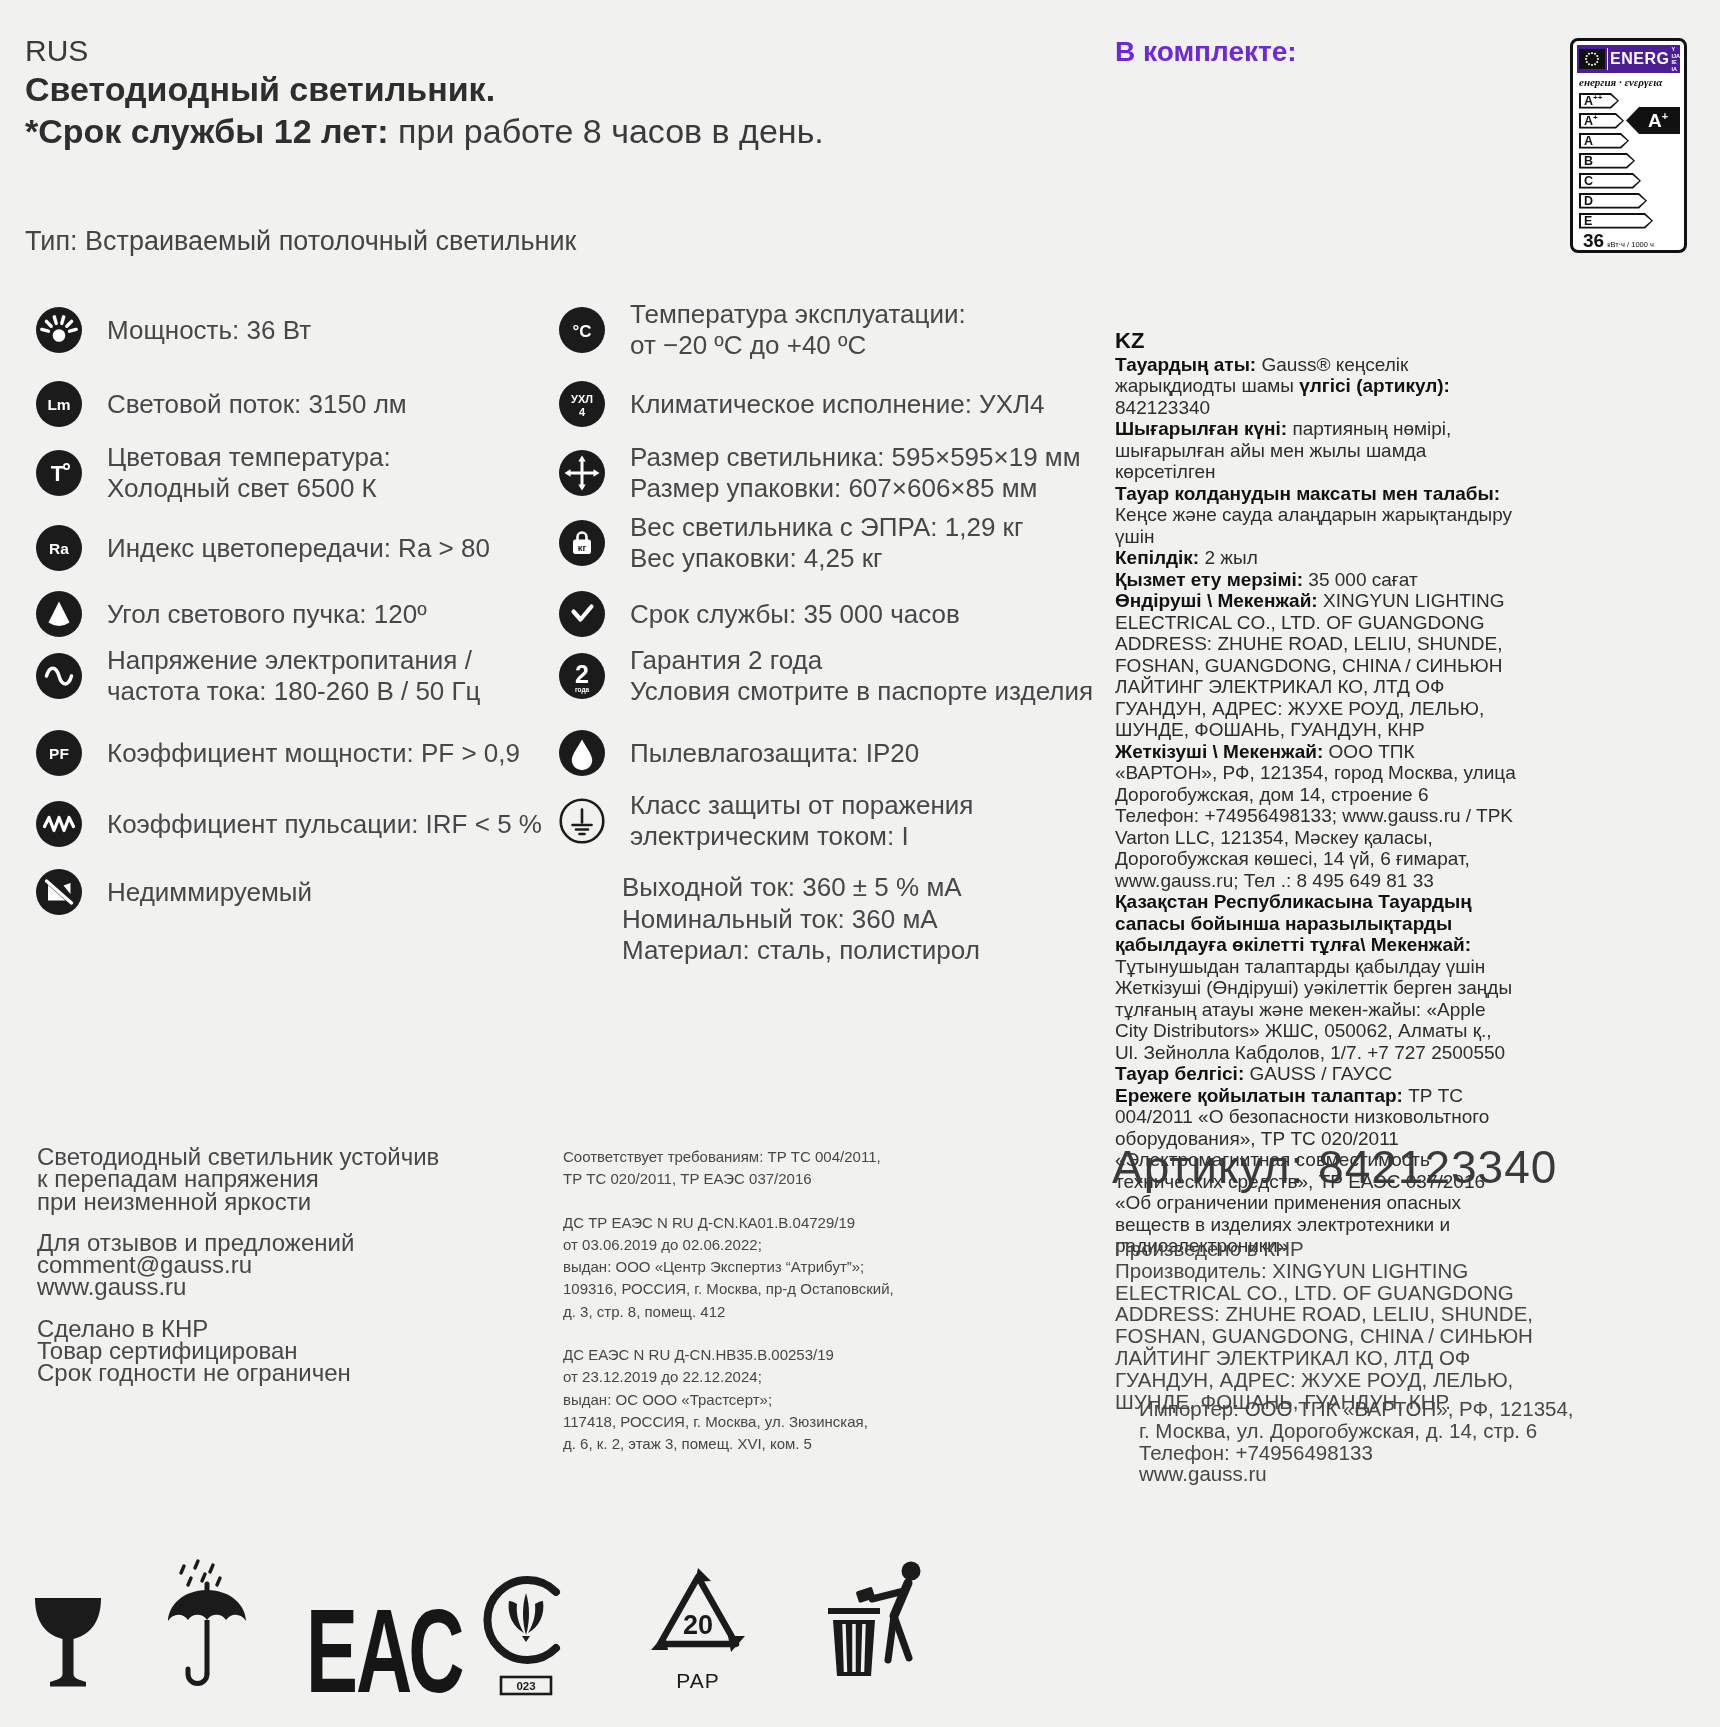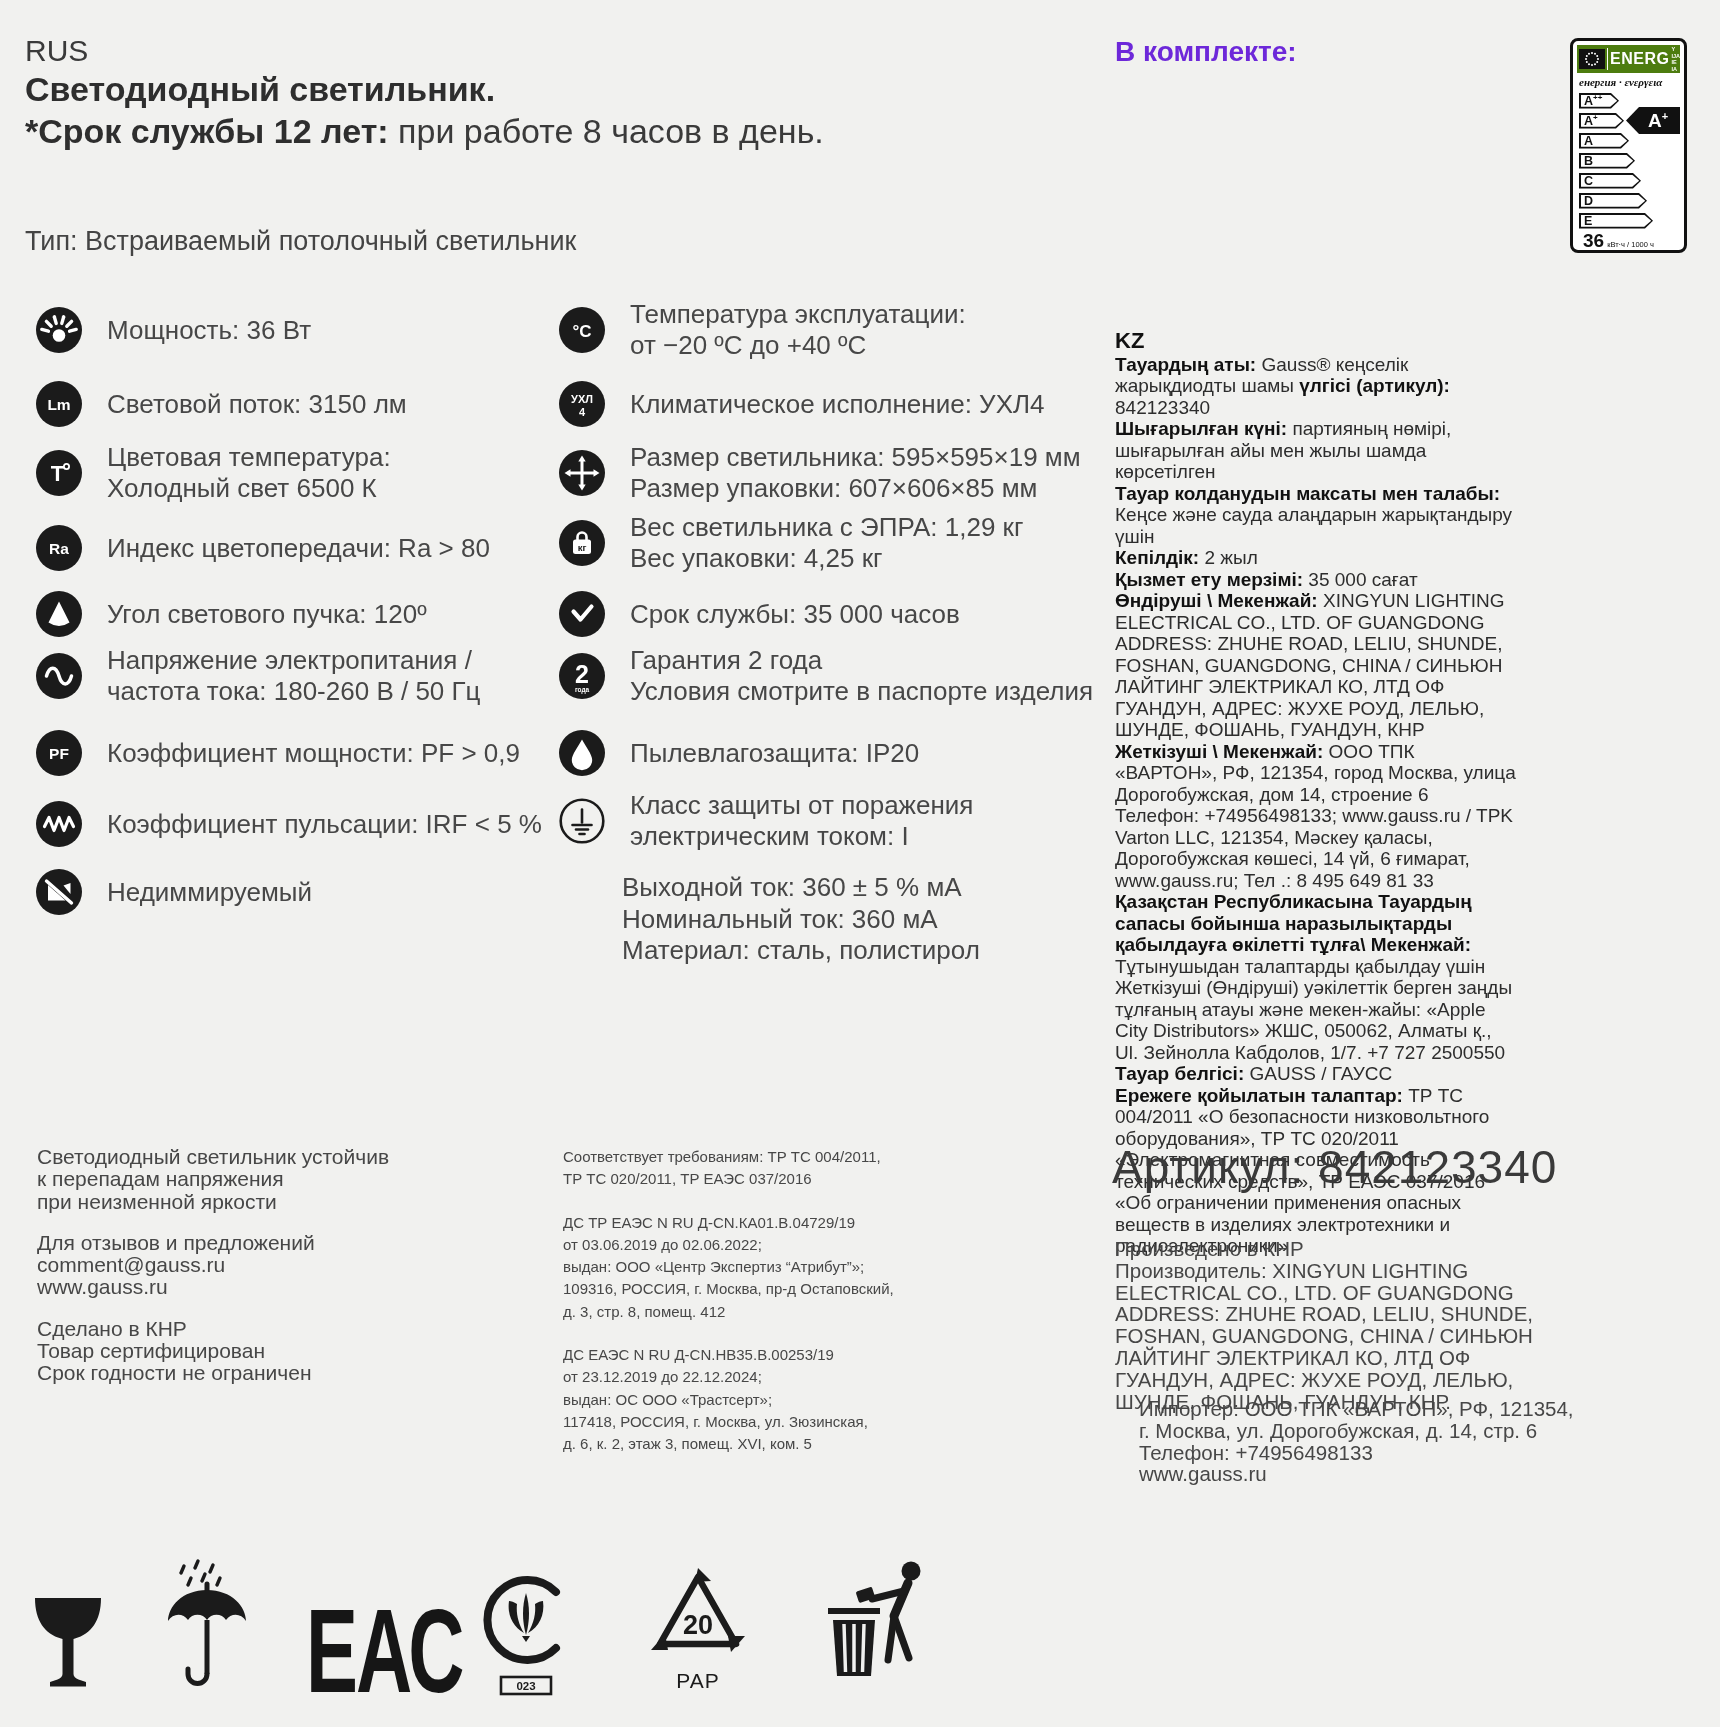--- a/index.html
+++ b/index.html
@@ -25,31 +25,31 @@
   .current-block{left:622px;top:872px;font-size:26px;line-height:31.5px;color:#474747;}
   
   .included{left:1115px;top:36px;}
   .included .inc-title{font-size:28px;font-weight:bold;color:#6d28d9;margin-bottom:7px;}
   .included .inc-item{font-size:26px;line-height:29.5px;color:#3d3d3d;}
   
   .kz{left:1115px;top:330px;width:402px;font-size:19px;line-height:21.5px;color:#2d2d2d;}
   .kz .kz-title{font-size:22px;font-weight:bold;color:#111;margin-bottom:2px;}
   .kz b{color:#111;}
   
-  .footer-left{left:37px;top:1146px;font-size:21px;line-height:22.3px;color:#474747;}
+  .footer-left{left:37px;top:1146px;font-size:24px;line-height:22.3px;color:#474747;}
   .footer-left .para{margin-bottom:19px;}
   .footer-mid{left:563px;top:1146px;width:470px;font-size:15px;line-height:22.3px;color:#474747;}
   .footer-mid .para{margin-bottom:21px;}
   .article{left:1112px;top:1140px;font-size:46px;color:#3a3a3a;letter-spacing:1px;}
   .made-in{left:1115px;top:1238px;width:452px;font-size:20.5px;line-height:21.8px;color:#474747;}
   .importer{left:1115px;top:1398px;width:452px;font-size:20.5px;line-height:21.8px;color:#474747;margin-left:24px;}
   
   .energy{left:1570px;top:38px;width:117px;height:215px;background:#fff;
           border:3px solid #111;border-radius:8px;box-sizing:border-box;}
-  .el-band{position:absolute;left:4px;top:4px;right:4px;height:28px;background:#4d7c0f;
+  .el-band{position:absolute;left:4px;top:4px;right:4px;height:28px;background:#4c1d95;
            display:flex;align-items:center;}
   .el-eu{margin-left:2px;display:block;width:26px;height:20px;}
   .el-sep{width:2px;height:22px;background:#fff;margin:0 2px;}
   .el-energ{color:#fff;font-weight:bold;font-size:16px;letter-spacing:.5px;}
   .el-suffix{display:flex;flex-direction:column;margin-left:2px;}
   .el-suffix i{font-style:normal;color:#fff;font-size:5.5px;line-height:6.5px;font-weight:bold;}
   .el-subtitle{position:absolute;left:6px;top:35px;font-family:"Liberation Serif","DejaVu Serif",serif;
                font-style:italic;font-weight:bold;font-size:11px;color:#111;}
   .el-bars{position:absolute;left:6px;top:52px;}
   .el-bars .bar{position:relative;height:15.5px;margin-bottom:4.5px;background:#111;

